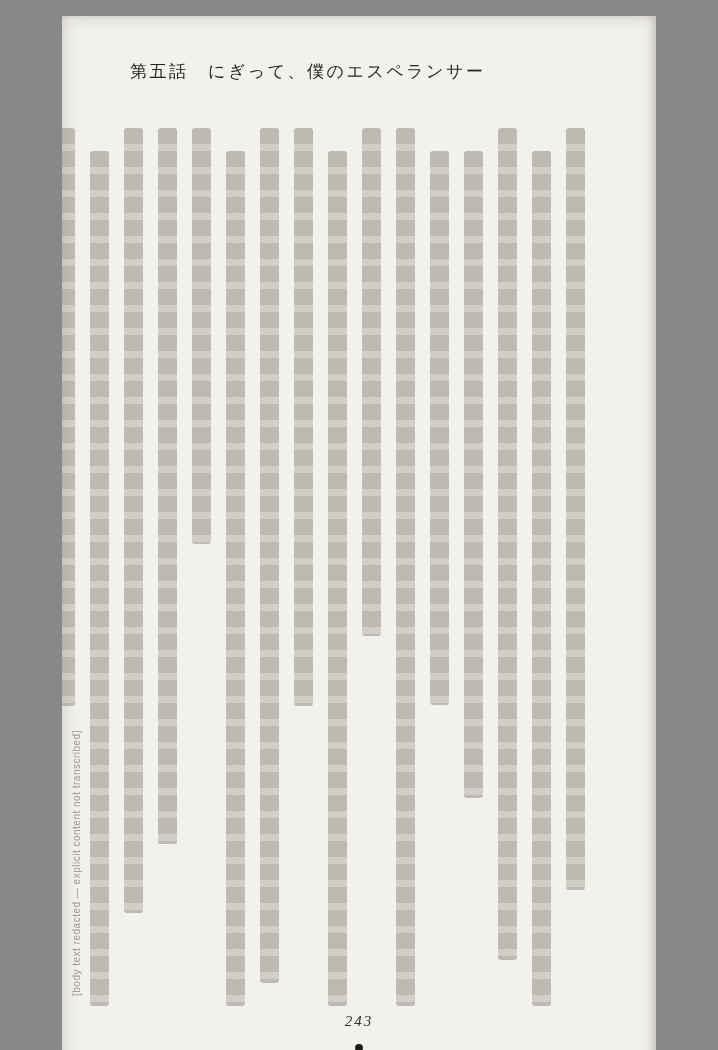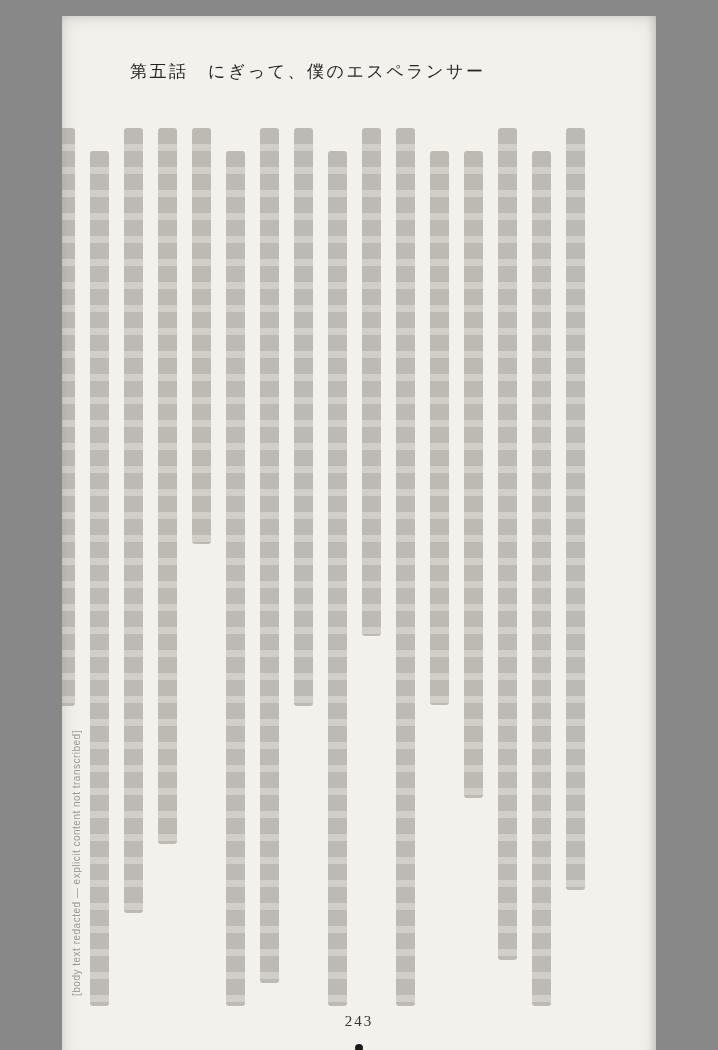--- a/index.html
+++ b/index.html
@@ -78,20 +78,21 @@
   }
   .page-number {
     position: absolute;
     bottom: 36px;
     left: 0;
     width: 100%;
     text-align: center;
     font-size: 15px;
     letter-spacing: 2px;
     color: #33322f;
+    font-style: italic;
   }
   .footer-ornament {
     position: absolute;
     bottom: 14px;
     left: 50%;
     transform: translateX(-50%);
     width: 8px;
     height: 8px;
     background: #1c1b1a;
     border-radius: 50%;

